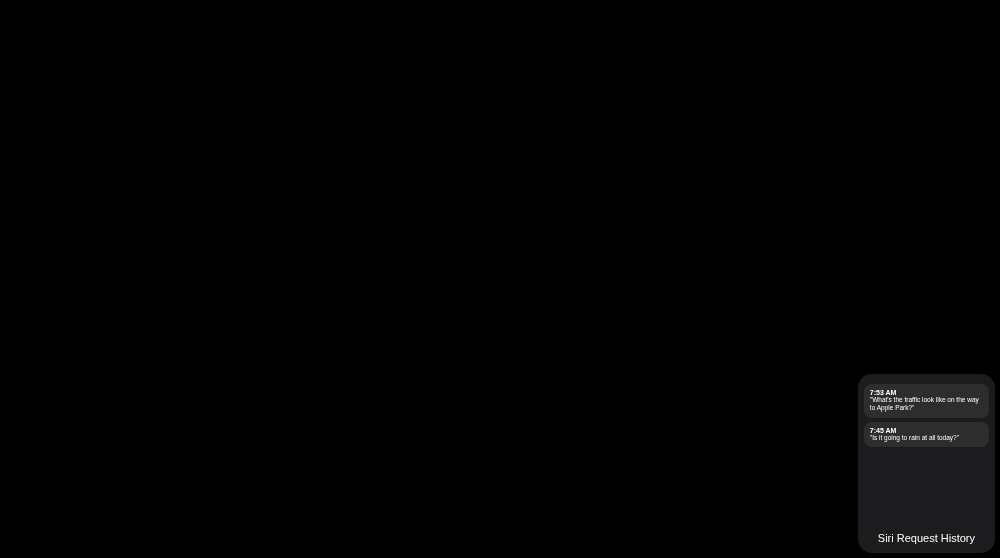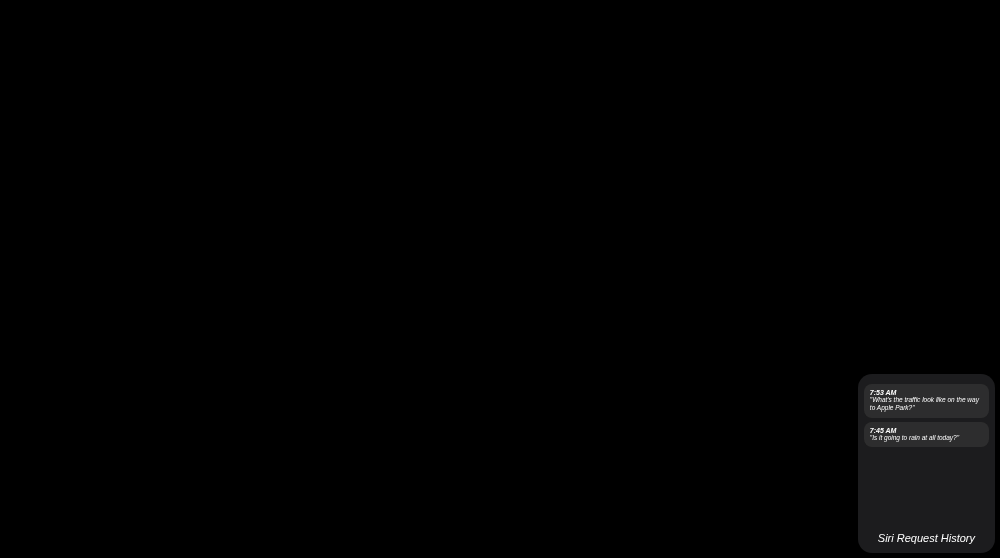--- a/index.html
+++ b/index.html
@@ -23,21 +23,20 @@
     .card {
       background: #1c1c1e;
       border-radius: 14px;
       overflow: hidden;
       position: relative;
       display: flex;
       flex-direction: column;
       align-items: center;
       justify-content: flex-end;
       padding: 8px 6px;
-      font-style: italic;
     }
     .card-label {
       font-size: 11px;
       color: #fff;
       text-align: center;
       font-weight: 500;
       line-height: 1.3;
       margin-top: 4px;
     }
 

